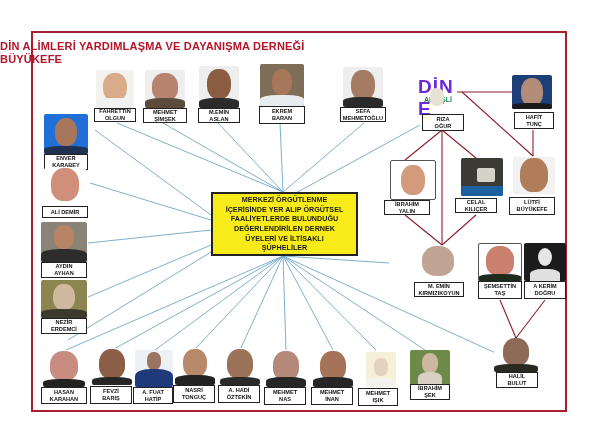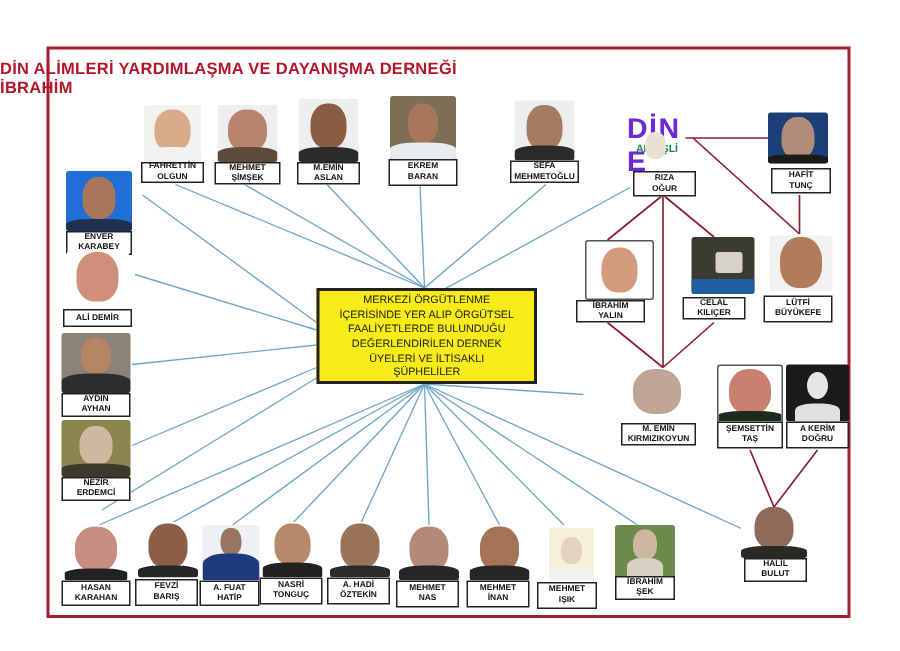--- a/index.html
+++ b/index.html
@@ -2,37 +2,37 @@
 <html><head>
 <meta charset="utf-8">
 <style>
   html,body{margin:0;padding:0;background:#ffffff;}
   body{width:600px;height:434px;position:relative;overflow:hidden;font-family:"Liberation Sans",sans-serif;}
   .frame{position:absolute;left:31px;top:31px;width:536px;height:381px;border:2px solid #a51f2f;box-sizing:border-box;background:#fff;}
   .title{position:absolute;left:0;width:600px;text-align:left;color:#b3152a;font-weight:bold;font-size:11px;letter-spacing:0.2px;}
   .t1{top:40px;} .t2{top:53px;}
   svg.links{position:absolute;left:0;top:0;width:600px;height:434px;}
   .center-box{position:absolute;left:211px;top:192px;width:147px;height:64px;background:#f7ec1a;border:2px solid #222;box-sizing:border-box;display:flex;align-items:center;justify-content:center;text-align:center;}
-  .center-box span{font-size:7.2px;font-weight:normal;color:#1a1a1a;line-height:9.6px;white-space:pre-line;}
+  .center-box span{font-size:7.2px;font-weight:bold;color:#1a1a1a;line-height:9.6px;white-space:pre-line;}
   .person{position:absolute;}
   .photo{position:absolute;border-radius:2px;overflow:hidden;}
   .photo .head{position:absolute;left:50%;transform:translateX(-50%);border-radius:45% 45% 42% 42%;}
   .photo .body{position:absolute;left:0;right:0;bottom:0;border-radius:40% 40% 0 0;}
   .label{position:absolute;background:#fff;border:1.5px solid #222;box-sizing:border-box;text-align:center;font-weight:bold;color:#111;font-size:5.6px;line-height:6.6px;display:flex;align-items:center;justify-content:center;white-space:pre-line;}
   .logo{position:absolute;left:418px;top:74px;width:40px;height:35px;}
   .logo .a{position:absolute;left:0;top:2px;font-size:19px;font-weight:bold;color:#6d28d9;letter-spacing:1px;}
   .logo .b{position:absolute;left:6px;top:22px;font-size:7px;font-weight:bold;color:#1d8b53;}
 </style>
 </head>
 <body>
 
 <div class="frame"></div>
 
 <div class="title t1">DİN ALİMLERİ YARDIMLAŞMA VE DAYANIŞMA DERNEĞİ</div>
-<div class="title t2">İBRAHİM</div>
+<div class="title t2">BÜYÜKEFE</div>
 
 <svg class="links" viewBox="0 0 600 434">
   <g stroke="#6fa6c8" stroke-width="0.9" fill="none">
 
     <line x1="117" y1="123" x2="283" y2="192"></line>
     <line x1="163" y1="123" x2="283" y2="192"></line>
     <line x1="218" y1="123" x2="283" y2="192"></line>
     <line x1="280" y1="123" x2="283" y2="192"></line>
     <line x1="364" y1="123" x2="283" y2="192"></line>
     <line x1="420" y1="125" x2="283" y2="200"></line>

